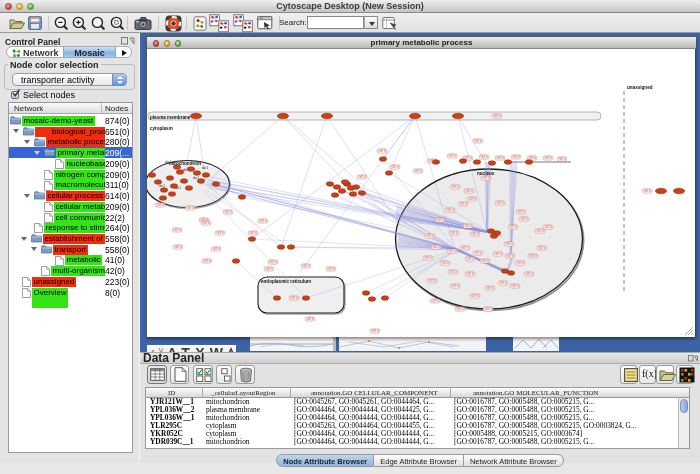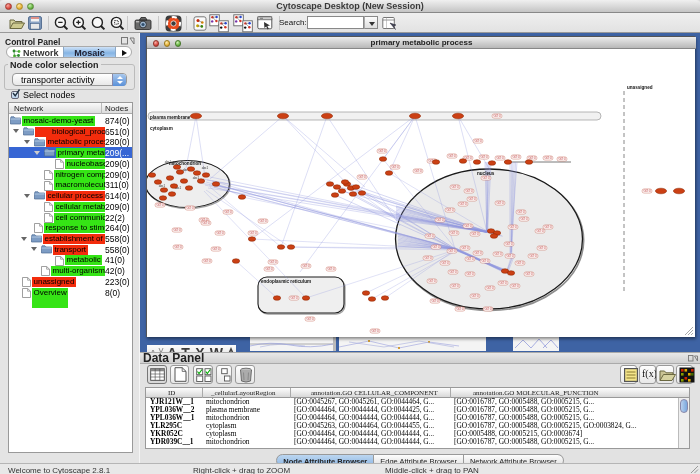--- a/index.html
+++ b/index.html
@@ -808,23 +808,12 @@
         </div>
    <div style="position:absolute;right:0;top:10px;width:11px;height:52px;background:#eee;border-left:1px solid #bbb">
      <div style="position:absolute;left:1px;top:1px;width:8px;height:14px;background:linear-gradient(90deg,#b8d0ee,#7aa8dd);border:1px solid #88a;border-radius:4px"></div>
    </div>
   </div>
   <div id="tabs3">
     <span class="seg" style="border-left:1px solid #999;border-radius:7px 0 0 7px;background:linear-gradient(#bcd6f0,#8cb6e4);font-weight:bold">Node Attribute Browser</span><span class="seg">Edge Attribute Browser</span><span class="seg" style="border-radius:0 7px 7px 0">Network Attribute Browser</span>
   </div>
  </div>
 
- <div id="statusbar">
-   <span style="position:absolute;left:8px;top:2px">Welcome to Cytoscape 2.8.1</span>
-   <span style="position:absolute;left:193px;top:2px">Right-click + drag to ZOOM</span>
-   <span style="position:absolute;left:385px;top:2px">Middle-click + drag to PAN</span>
-   <svg style="position:absolute;right:1px;top:1px" width="9" height="9" viewBox="0 0 9 9">
-        <g stroke="#999" stroke-width="1">
-          <line x1="8" y1="1" x2="1" y2="8"></line>
-          <line x1="8" y1="4.5" x2="4.5" y2="8"></line>
-        </g>
-      </svg>
- </div>
 </div>
 </body></html>

